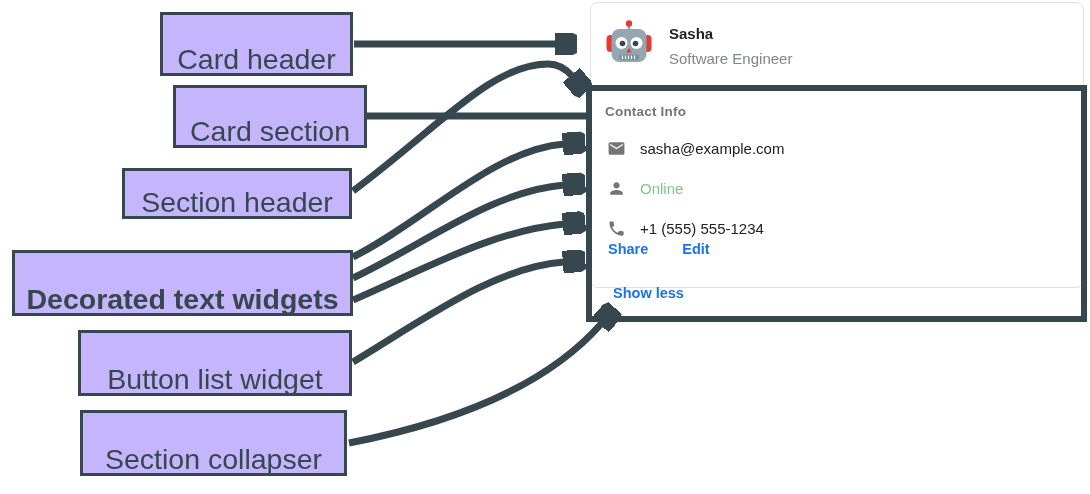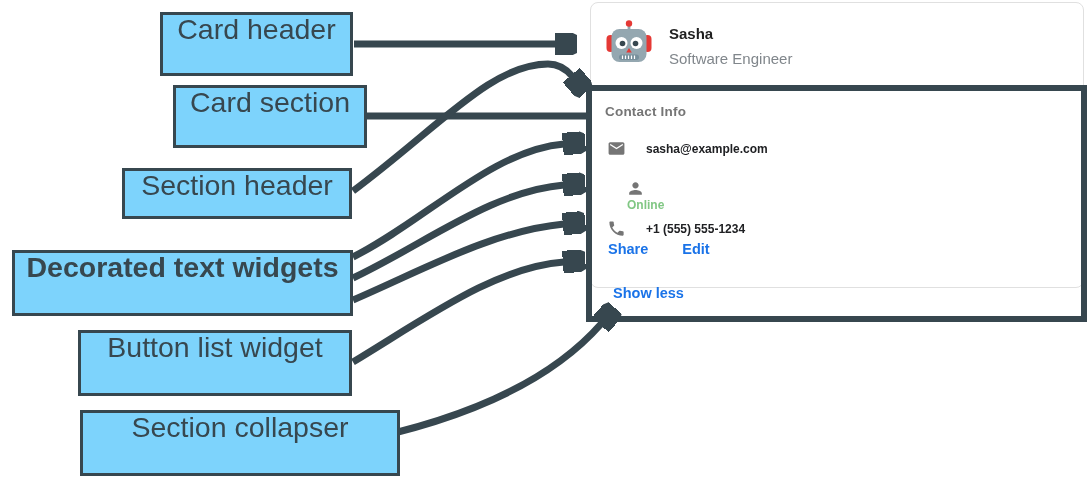--- a/index.html
+++ b/index.html
@@ -11,24 +11,24 @@
     --subtitle:#80868B;
     --card-border:#E0E0E0;
   }
   *{margin:0;padding:0;box-sizing:border-box;}
   html,body{width:1090px;height:494px;background:#fff;overflow:hidden;}
   body{position:relative;font-family:"Liberation Sans","DejaVu Sans",sans-serif;}
 
   
   .label-box{
     position:absolute;
-    background:#7dd3fc;
+    background:#c4b5fd;
     border:3.5px solid var(--slate);
     color:var(--slate);
-    display:flex;align-items:flex-start;justify-content:center;
+    display:flex;align-items:flex-end;justify-content:center;
     font-size:28.5px;
     line-height:1;
     white-space:nowrap;
     z-index:6;
   }
 
   
   #arrow-layer{position:absolute;left:0;top:0;z-index:5;pointer-events:none;}
   #arrow-layer path{stroke:var(--slate);stroke-width:7;fill:none;}
 
@@ -51,23 +51,23 @@
     position:absolute;left:78px;top:47px;
     font-size:15px;color:var(--subtitle);
   }
   .avatar{position:absolute;left:14px;top:15px;width:48px;height:48px;}
   .section-header-text{
     position:absolute;left:14px;top:101px;
     font-size:13.5px;font-weight:700;color:var(--gray);letter-spacing:.2px;
   }
   .info-row{position:absolute;left:16px;display:flex;align-items:center;}
   .info-row .row-icon{width:19px;height:19px;flex:0 0 19px;}
-  .info-row .row-text{margin-left:20px;font-size:12px;color:var(--dark);font-weight:bold;}
+  .info-row .row-text{margin-left:14px;font-size:15px;color:var(--dark);}
   .row-email{top:136px;}
-  .row-online{top:176px;flex-direction:column;}
+  .row-online{top:176px;}
   .row-online .row-text{color:var(--green);}
   .row-phone{top:216px;}
   .btn-row{position:absolute;left:17px;top:238px;display:flex;}
   .text-btn{
     font-size:14.5px;font-weight:700;color:var(--blue);
     background:none;border:none;cursor:pointer;
     font-family:"Liberation Sans","DejaVu Sans",sans-serif;
     padding:0;line-height:1.2;
   }
   .btn-edit{margin-left:34px;}
@@ -168,15 +168,15 @@
 </div>
 <div class="label-box" style="left:122px;top:168px;width:230px;height:51px;">
   <span>Section header</span>
 </div>
 <div class="label-box" style="left:12px;top:250px;width:341px;height:66px;font-weight:bold;">
   <span>Decorated text widgets</span>
 </div>
 <div class="label-box" style="left:78px;top:330px;width:274px;height:66px;">
   <span>Button list widget</span>
 </div>
-<div class="label-box" style="left:80px;top:410px;width:320px;height:66px;">
+<div class="label-box" style="left:80px;top:410px;width:267px;height:66px;">
   <span>Section collapser</span>
 </div>
 
 </body></html>

